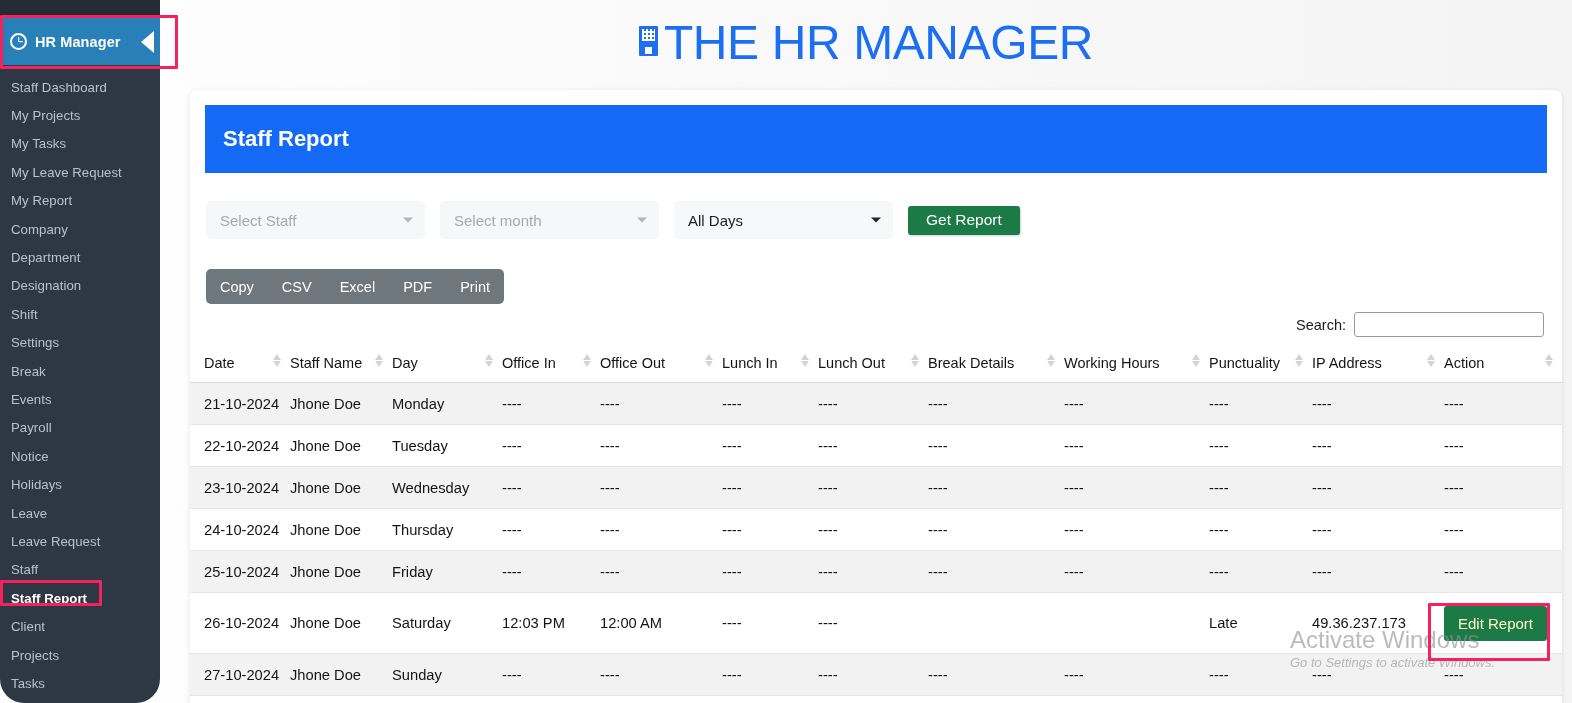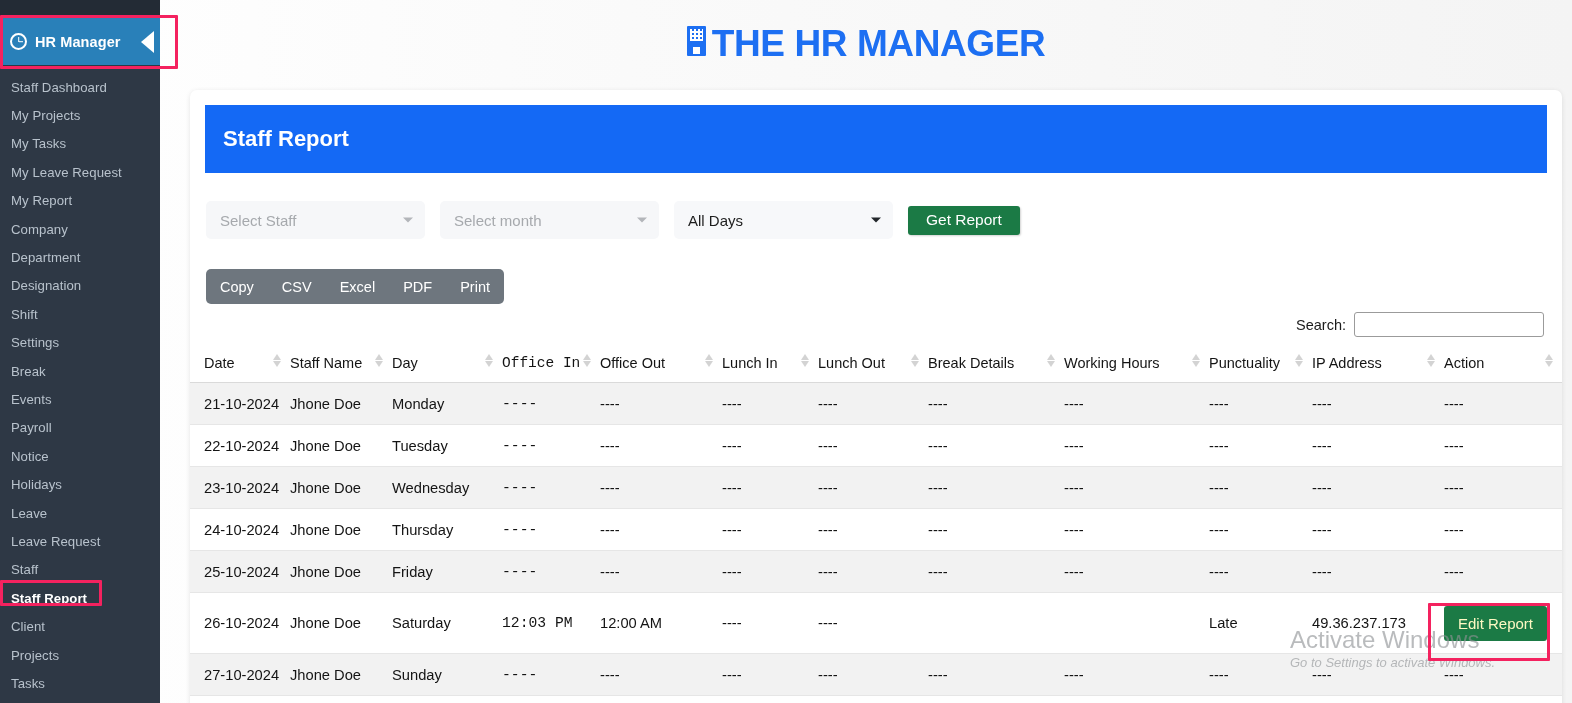--- a/index.html
+++ b/index.html
@@ -18,20 +18,21 @@
   }
 
   
   #sidebar {
     position: absolute;
     left: 0; top: 0;
     width: 160px;
     height: 703px;
     background: #2e3845;
     z-index: 5;
+    border-radius: 24px;
   }
   .side-top-strip {
     height: 18px;
     background: #232b35;
   }
   .brand {
     position: relative;
     height: 47px;
     background: #2980b9;
     display: flex;
@@ -128,22 +129,22 @@
   }
   .logo-building:after {
     content: "";
     position: absolute;
     left: 6px; bottom: 2px;
     width: 7px; height: 7px;
     background: #ffffff;
   }
   #app-title {
     color: #1d6ff2;
-    font-size: 37px;
-    font-weight: 700;
+    font-size: 48px;
+    font-weight: 400;
     letter-spacing: -.4px;
     line-height: 1;
   }
 
   
   #card {
     position: absolute;
     left: 190px; top: 90px;
     width: 1372px;
     height: 640px;
@@ -287,21 +288,21 @@
     color: #141414;
     padding: 12.5px 0;
     border-bottom: 1px solid #e6e6e6;
     white-space: nowrap;
   }
   tbody tr:nth-child(odd)  { background: #f2f2f2; }
   tbody tr:nth-child(even) { background: #ffffff; }
   .c-date  { width: 100px; padding-left: 14px !important; }
   .c-staff { width: 102px; }
   .c-day   { width: 110px; }
-  .c-oin   { width: 98px; font-family: Liberation Mono, monospace; }
+  .c-oin   { width: 98px; }
   .c-oout  { width: 122px; }
   .c-lin   { width: 96px; }
   .c-lout  { width: 110px; }
   .c-brk   { width: 136px; }
   .c-wh    { width: 145px; }
   .c-punc  { width: 103px; }
   .c-ip    { width: 132px; }
   .c-act   { width: 118px; }
 
   .btn-edit {

